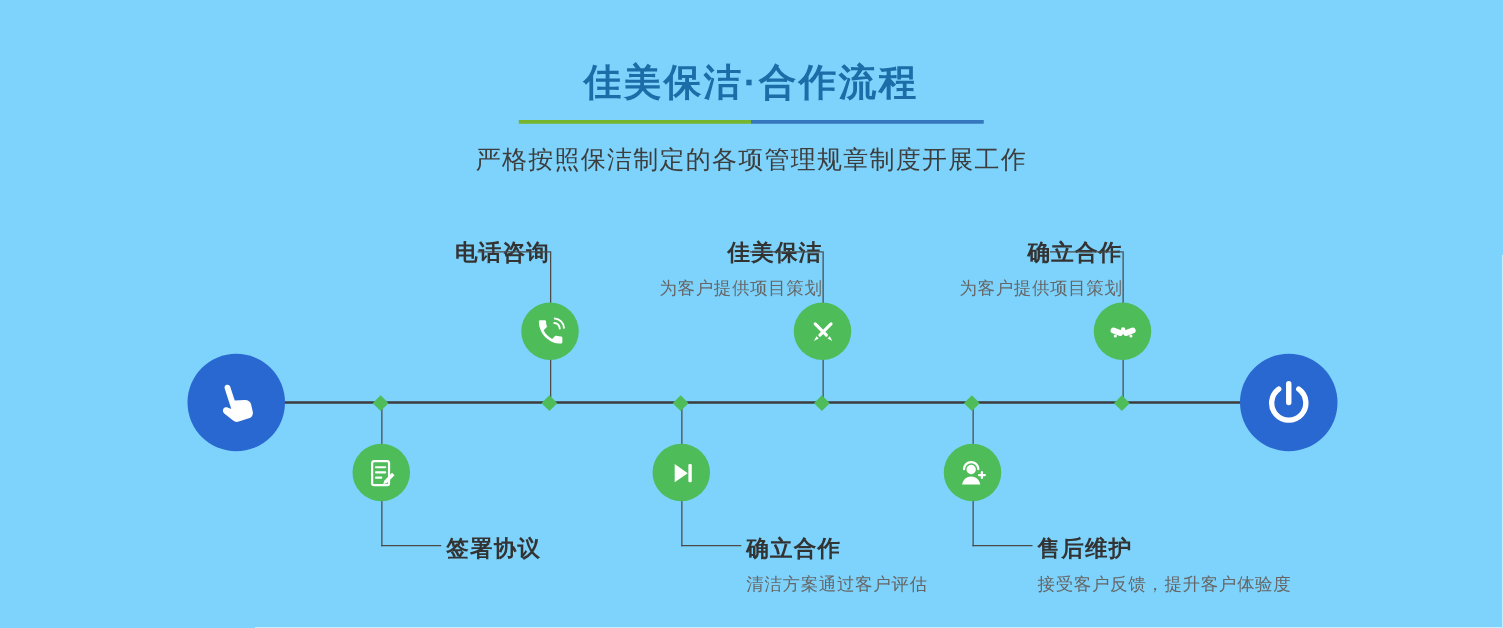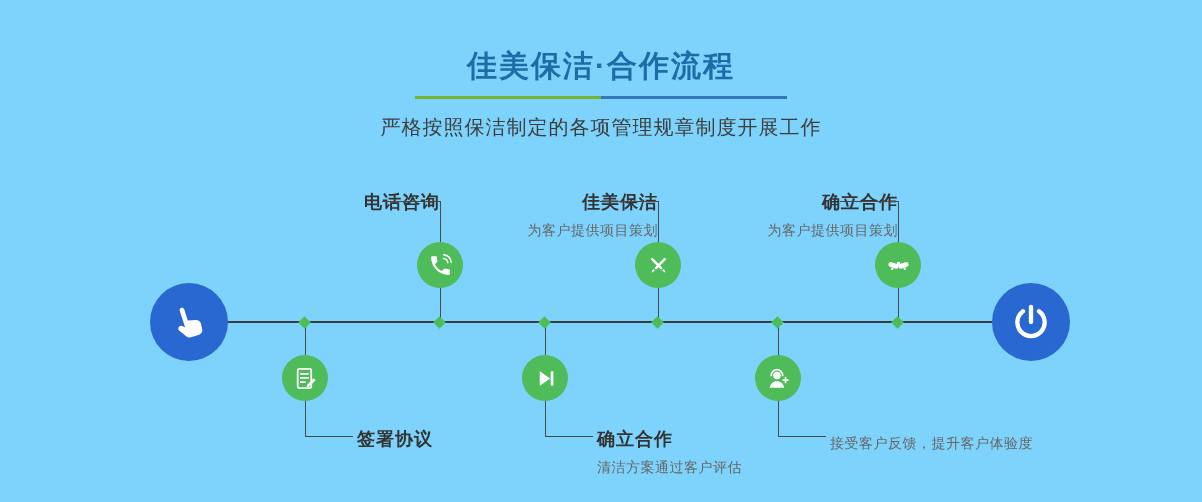--- a/index.html
+++ b/index.html
@@ -194,17 +194,18 @@
           <path d="M3.5 20.8c.8-4 3.6-6.2 7-6.2s6.2 2.2 7 6.2z"></path>
         </g>
         <path d="M5 9a5.5 5.5 0 0 1 11 0" fill="none" stroke="#ffffff" stroke-width="1.7" stroke-linecap="round"></path>
         <g stroke="#ffffff" stroke-width="1.7" stroke-linecap="round">
           <line x1="16.5" y1="13.5" x2="21" y2="13.5"></line>
           <line x1="18.75" y1="11.25" x2="18.75" y2="15.75"></line>
         </g>
       </svg>
     </div>
     <div class="label">
+      <div class="step-title">售后维护</div>
       <div class="step-desc">接受客户反馈，提升客户体验度</div>
     </div>
   </div>
 
 </div>
 
 </body></html>

